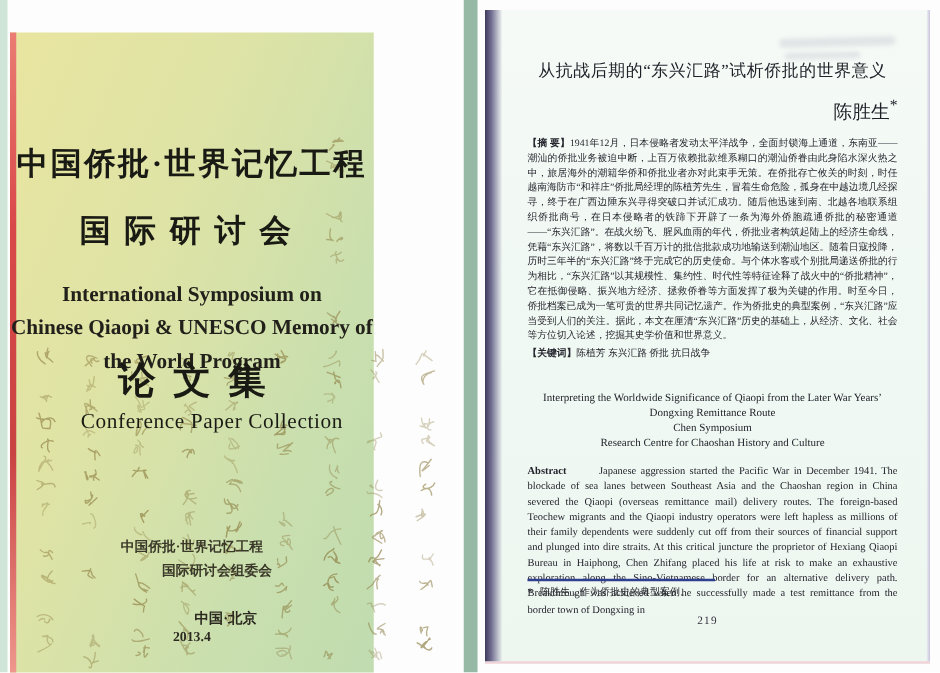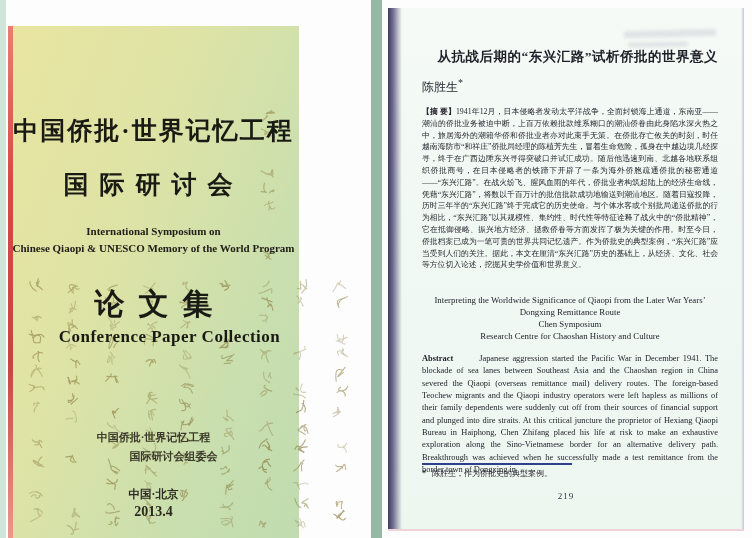--- a/index.html
+++ b/index.html
@@ -13,44 +13,44 @@
 
   
   .cover { position:absolute; left:8px; top:26px; width:291px; height:520px;
     background:linear-gradient(112deg,#e9e5a0 0%,#dde3a6 40%,#cadfae 72%,#c0dcb0 100%);
     border-bottom:2px solid #b7c98c; }
   .cover-red-edge { position:absolute; left:0; top:0; width:5px; height:100%;
     background:linear-gradient(180deg,#ea7d74 0%,#d94848 30%,#c94343 65%,#ef9a8f 100%); }
   .cover-text { position:absolute; width:100%; text-align:center; color:#1a1a14; }
   .cv-title1 { top:88px;  font-size:25px; font-weight:bold; letter-spacing:2px; }
   .cv-title2 { top:142px; font-size:25px; font-weight:bold; letter-spacing:11px; }
-  .cv-sub    { top:197px; font-size:11px; font-weight:bold; line-height:1.55; color:#22201a; }
+  .cv-sub    { top:197px; font-size:17px; font-weight:bold; line-height:1.55; color:#22201a; }
   .cv-coll   { top:258px; font-size:30px; font-weight:bold; letter-spacing:14px; padding-left:14px; }
-  .cv-collen { top:301px; font-size:17px; font-weight:bold; letter-spacing:0.5px;padding-left:32px; }
+  .cv-collen { top:301px; font-size:17px; font-weight:normal; letter-spacing:0.5px;padding-left:32px; }
   .cv-org1   { top:404px; font-size:11px; font-weight:bold; color:#3a3828; }
   .cv-org2   { top:423px; font-size:11px; font-weight:bold; color:#3a3828;padding-left:40px; }
-  .cv-place  { top:461px; font-size:11.5px; font-weight:bold; color:#2c2a20; }
-  .cv-date   { top:478px; font-size:14px;  font-weight:bold; color:#2c2a20; }
+  .cv-place  { top:461px; font-size:11.5px; font-weight:bold; color:#2c2a20;margin-left:27px; }
+  .cv-date   { top:478px; font-size:11px;  font-weight:bold; color:#2c2a20; }
   .callig { position:absolute; pointer-events:none; }
 
   
   .paper { position:absolute; left:388px; top:8px; width:356px; height:523px;
     background:linear-gradient(180deg,#f5faf6 0%,#eff8f2 60%,#eef6f0 100%);
     border-bottom:2px solid #eed3d8; color:#1f1f28; }
   .spine { position:absolute; left:0; top:0; width:14px; height:100%;
     background:linear-gradient(90deg,#3d3a5a 0%,#6f6c90 35%,rgba(255,255,255,0) 100%); }
   .paper-right-edge { position:absolute; right:0; top:0; width:3px; height:100%;
     background:linear-gradient(90deg,rgba(255,255,255,0),#c9c0dd); }
   .ghost { position:absolute; background:rgba(140,140,165,0.20); filter:blur(1.5px); border-radius:2px; }
   .ghost1 { top:22px; right:28px; width:92px; height:7px; transform:rotate(-1.5deg); }
   .ghost2 { top:34px; right:56px; width:60px; height:5px; transform:rotate(-1deg); }
 
   .paper-content { position:absolute; left:34px; right:26px; top:40px; }
-  .pp-title { text-align:right; font-size:13.5px; font-weight:bold; letter-spacing:0.5px; }
-  .pp-author { text-align:left; font-size:12px; margin-top:11px; }
+  .pp-title { text-align:center; font-size:13.5px; font-weight:normal; letter-spacing:0.5px; }
+  .pp-author { text-align:right; font-size:15px; margin-top:11px; }
   .pp-abstract { margin-top:10px; font-size:7.8px; line-height:11.8px; text-align:justify; color:#26262e; }
   .pp-abstract .lbl, .pp-keywords .lbl { font-weight:bold; }
   .pp-keywords { margin-top:3px; font-size:7.8px; line-height:11.8px; color:#26262e; }
   .pp-enhead { margin-top:23px; text-align:center; font-size:8.8px; line-height:12px; color:#23232c; }
   .pp-enabstract { margin-top:11px; font-size:8.4px; line-height:12.3px; text-align:justify; color:#23232c; }
   .pp-enabstract .lbl { font-weight:bold; padding-right:26px; }
   .footnote { position:absolute; left:34px; top:455px; width:220px; font-size:8px; color:#26262e; }
   .footnote-rule { width:150px; height:2px; background:#2e3f8f; margin-bottom:3px; }
   .footnote .mk { font-weight:bold; padding-right:6px; }
   .page-number { position:absolute; left:0; width:100%; top:483px; text-align:center;
@@ -200,20 +200,21 @@
     <div class="ghost ghost1"></div>
     <div class="ghost ghost2"></div>
 
     <div class="paper-content">
       <div class="pp-title">从抗战后期的“东兴汇路”试析侨批的世界意义</div>
 
       <div class="pp-author"><span>陈胜生</span><sup>*</sup></div>
 
       <div class="pp-abstract"><span class="lbl">【摘 要】</span><span>1941年12月，日本侵略者发动太平洋战争，全面封锁海上通道，东南亚——潮汕的侨批业务被迫中断，上百万依赖批款维系糊口的潮汕侨眷由此身陷水深火热之中，旅居海外的潮籍华侨和侨批业者亦对此束手无策。在侨批存亡攸关的时刻，时任越南海防市“和祥庄”侨批局经理的陈植芳先生，冒着生命危险，孤身在中越边境几经探寻，终于在广西边陲东兴寻得突破口并试汇成功。随后他迅速到南、北越各地联系组织侨批商号，在日本侵略者的铁蹄下开辟了一条为海外侨胞疏通侨批的秘密通道——“东兴汇路”。在战火纷飞、腥风血雨的年代，侨批业者构筑起陆上的经济生命线，凭藉“东兴汇路”，将数以千百万计的批信批款成功地输送到潮汕地区。随着日寇投降，历时三年半的“东兴汇路”终于完成它的历史使命。与个体水客或个别批局递送侨批的行为相比，“东兴汇路”以其规模性、集约性、时代性等特征诠释了战火中的“侨批精神”，它在抵御侵略、振兴地方经济、拯救侨眷等方面发挥了极为关键的作用。时至今日，侨批档案已成为一笔可贵的世界共同记忆遗产。作为侨批史的典型案例，“东兴汇路”应当受到人们的关注。据此，本文在厘清“东兴汇路”历史的基础上，从经济、文化、社会等方位切入论述，挖掘其史学价值和世界意义。</span></div>
 
+      <div class="pp-keywords"><span class="lbl">【关键词】</span><span>陈植芳 东兴汇路 侨批 抗日战争</span></div>
 
       <div class="pp-enhead">
         <div>Interpreting the Worldwide Significance of Qiaopi from the Later War Years’</div>
         <div>Dongxing Remittance Route</div>
         <div>Chen Symposium</div>
         <div>Research Centre for Chaoshan History and Culture</div>
       </div>
 
       <div class="pp-enabstract"><span class="lbl">Abstract</span><span>Japanese aggression started the Pacific War in December 1941. The blockade of sea lanes between Southeast Asia and the Chaoshan region in China severed the Qiaopi (overseas remittance mail) delivery routes. The foreign-based Teochew migrants and the Qiaopi industry operators were left hapless as millions of their family dependents were suddenly cut off from their sources of financial support and plunged into dire straits. At this critical juncture the proprietor of Hexiang Qiaopi Bureau in Haiphong, Chen Zhifang placed his life at risk to make an exhaustive exploration along the Sino-Vietnamese border for an alternative delivery path. Breakthrough was achieved when he successfully made a test remittance from the border town of Dongxing in</span></div>
     </div>

